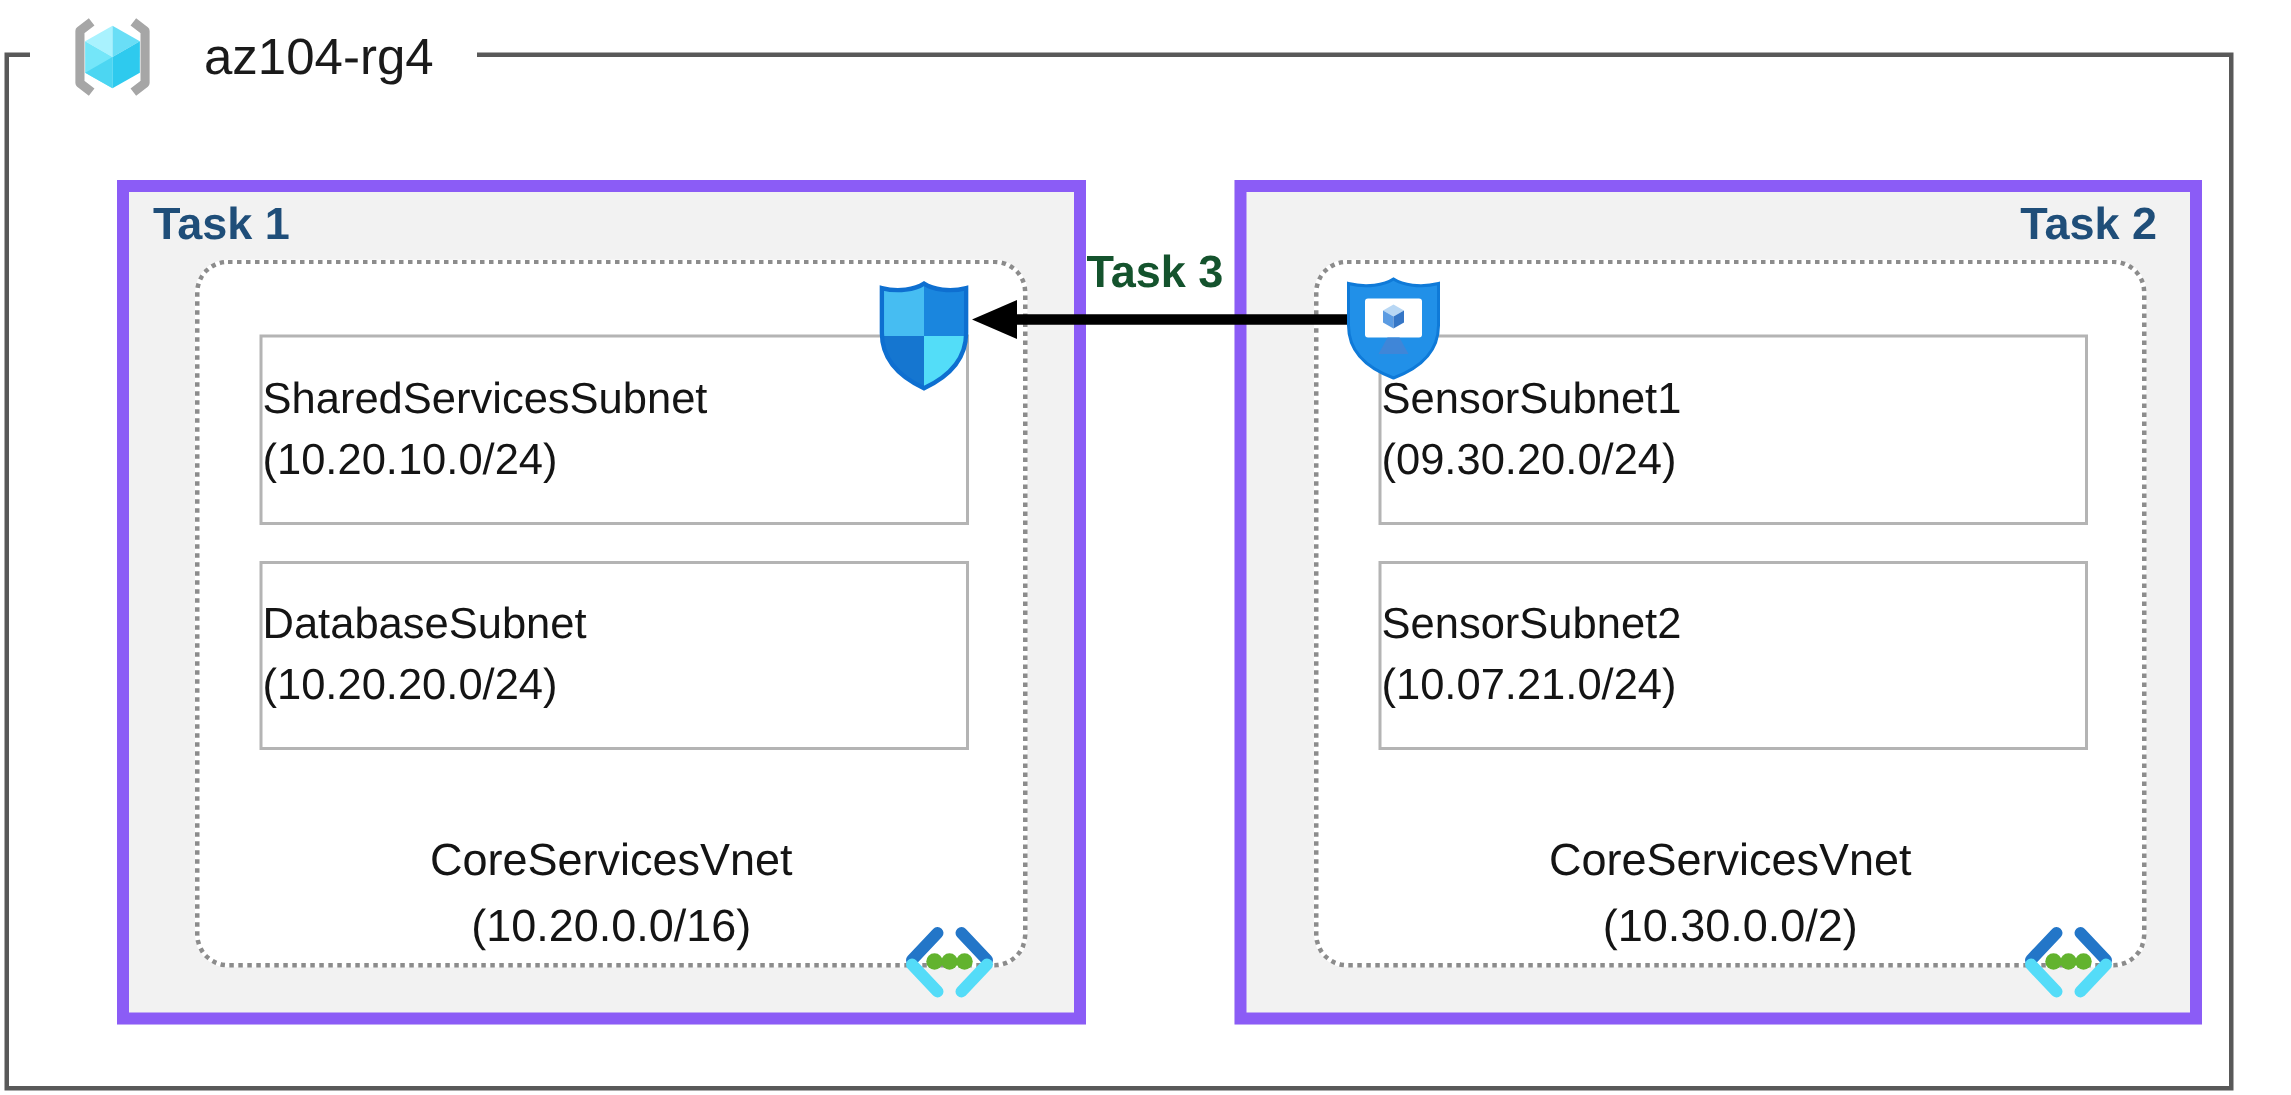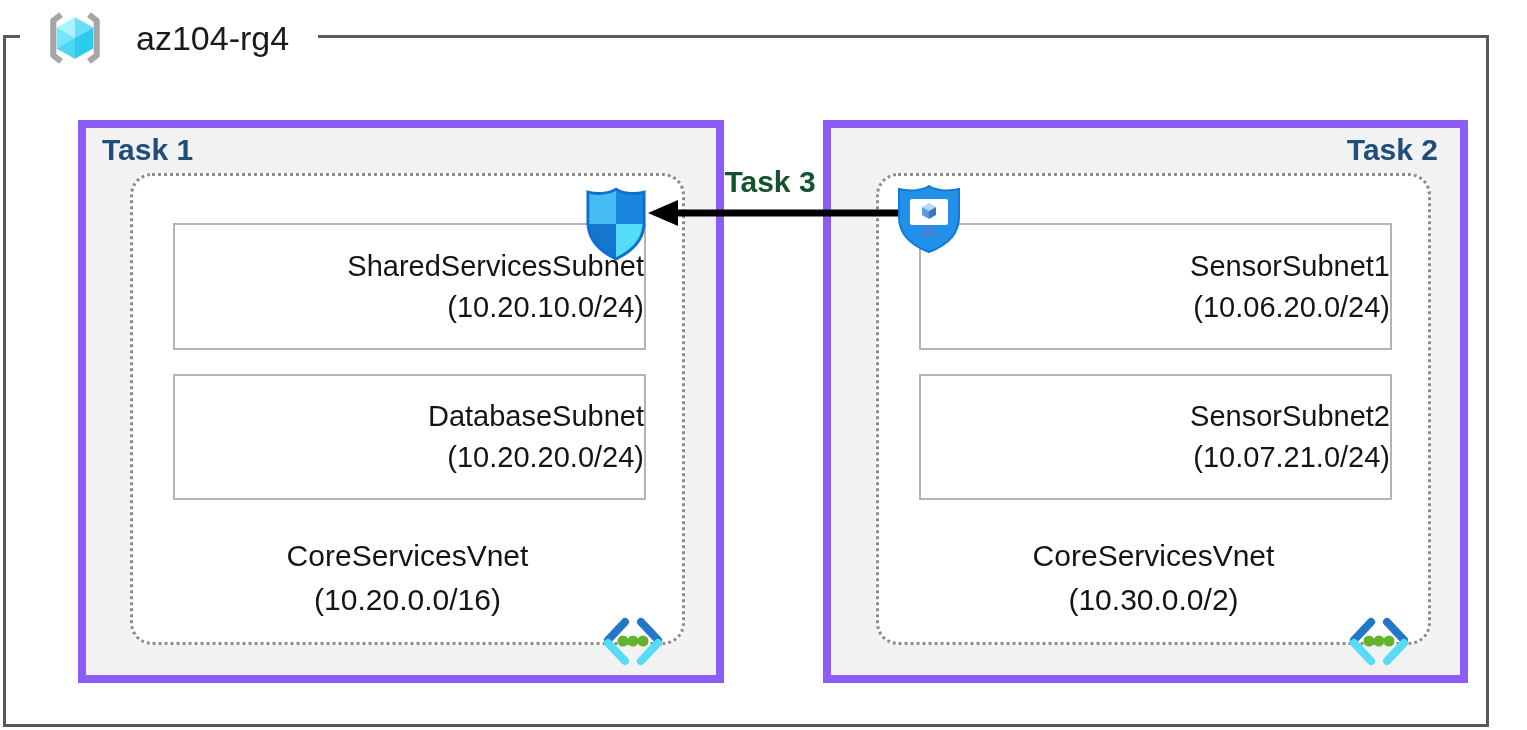--- a/index.html
+++ b/index.html
@@ -25,27 +25,27 @@
 
   
   .vnet-box{position:absolute;top:45px;width:555px;height:472px;background:#fff;
             border:3px dotted #8c8c8c;border-radius:22px;box-sizing:border-box;}
   .task1 .vnet-box{left:44px;}
   .task2 .vnet-box{left:45px;}
 
   
   .subnet{position:absolute;left:40px;width:473px;background:#fff;
           border:2px solid #b4b4b4;box-sizing:border-box;
-          display:flex;flex-direction:column;align-items:flex-end;justify-content:center;
+          display:flex;flex-direction:column;align-items:flex-start;justify-content:center;
           font-size:29px;line-height:41px;text-align:center;}
   .subnet.first{top:47px;height:127px;}
   .subnet.second{top:198px;height:126px;}
 
   
-  .vnet-label{position:absolute;left:0;right:0;top:358px;text-align:center;
+  .vnet-label{position:absolute;left:0;right:0;top:376px;text-align:center;
               font-size:30px;line-height:44px;}
 
   
   .vnet-icon{position:absolute;right:15px;top:438px;}
   .nsg-icon{position:absolute;left:585px;top:186px;z-index:5;}
   .bastion-icon{position:absolute;left:897px;top:184px;z-index:5;}
   .arrow{position:absolute;left:648px;top:197px;z-index:4;}
   .task3-label{position:absolute;left:705px;top:165px;width:130px;text-align:center;
                font-size:30px;font-weight:bold;color:#14532d;z-index:6;}
 </style>
@@ -94,21 +94,21 @@
         <circle cx="44" cy="27" r="5.5" fill="#62b32e"></circle>
       </svg>
     </div>
   </div>
 
   <div class="task-box task2">
     <div class="task-label">Task 2</div>
     <div class="vnet-box">
       <div class="subnet first">
         <div>SensorSubnet1</div>
-        <div>(10.06.20.0/24)</div>
+        <div>(09.30.20.0/24)</div>
       </div>
       <div class="subnet second">
         <div>SensorSubnet2</div>
         <div>(10.07.21.0/24)</div>
       </div>
       <div class="vnet-label">
         <div>CoreServicesVnet</div>
         <div>(10.30.0.0/2)</div>
       </div>
       <svg class="vnet-icon" width="68" height="54" viewBox="0 0 68 54">

